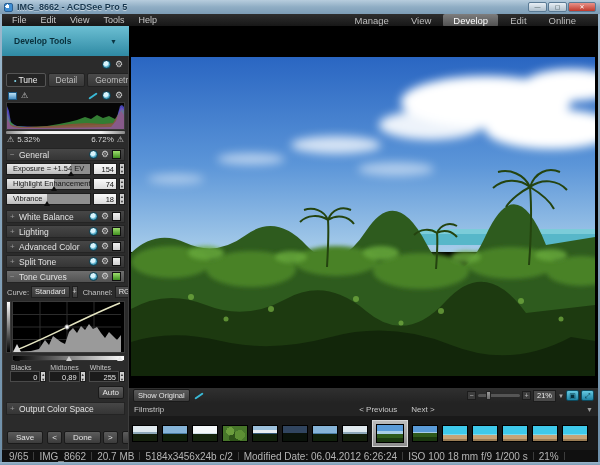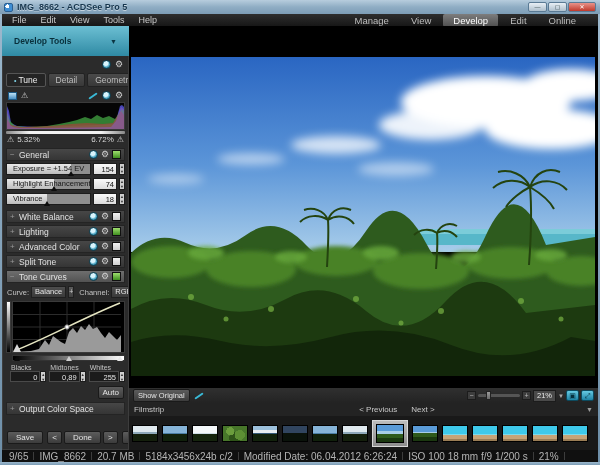--- a/index.html
+++ b/index.html
@@ -343,21 +343,21 @@
         <span class="lbl">Tone Curves</span>
         <span class="sec-icons">
           <span class="eye"></span>
           <span class="gear">⚙</span>
           <span class="chk on"></span>
         </span>
       </div>
 
       <div class="curve-row">
         <span class="clab">Curve:</span>
-        <span class="dd">Balance</span>
+        <span class="dd">Standard</span>
         <span class="ddplus">+</span>
         <span class="clab" style="margin-left:3px">Channel:</span>
         <span class="dd">RGB</span>
 
       </div>
 
       <div class="curve-box">
         <div class="vgrad"></div>
         <div class="curve-svg-wrap">
           <svg width="108" height="50" viewBox="0 0 108 50">

